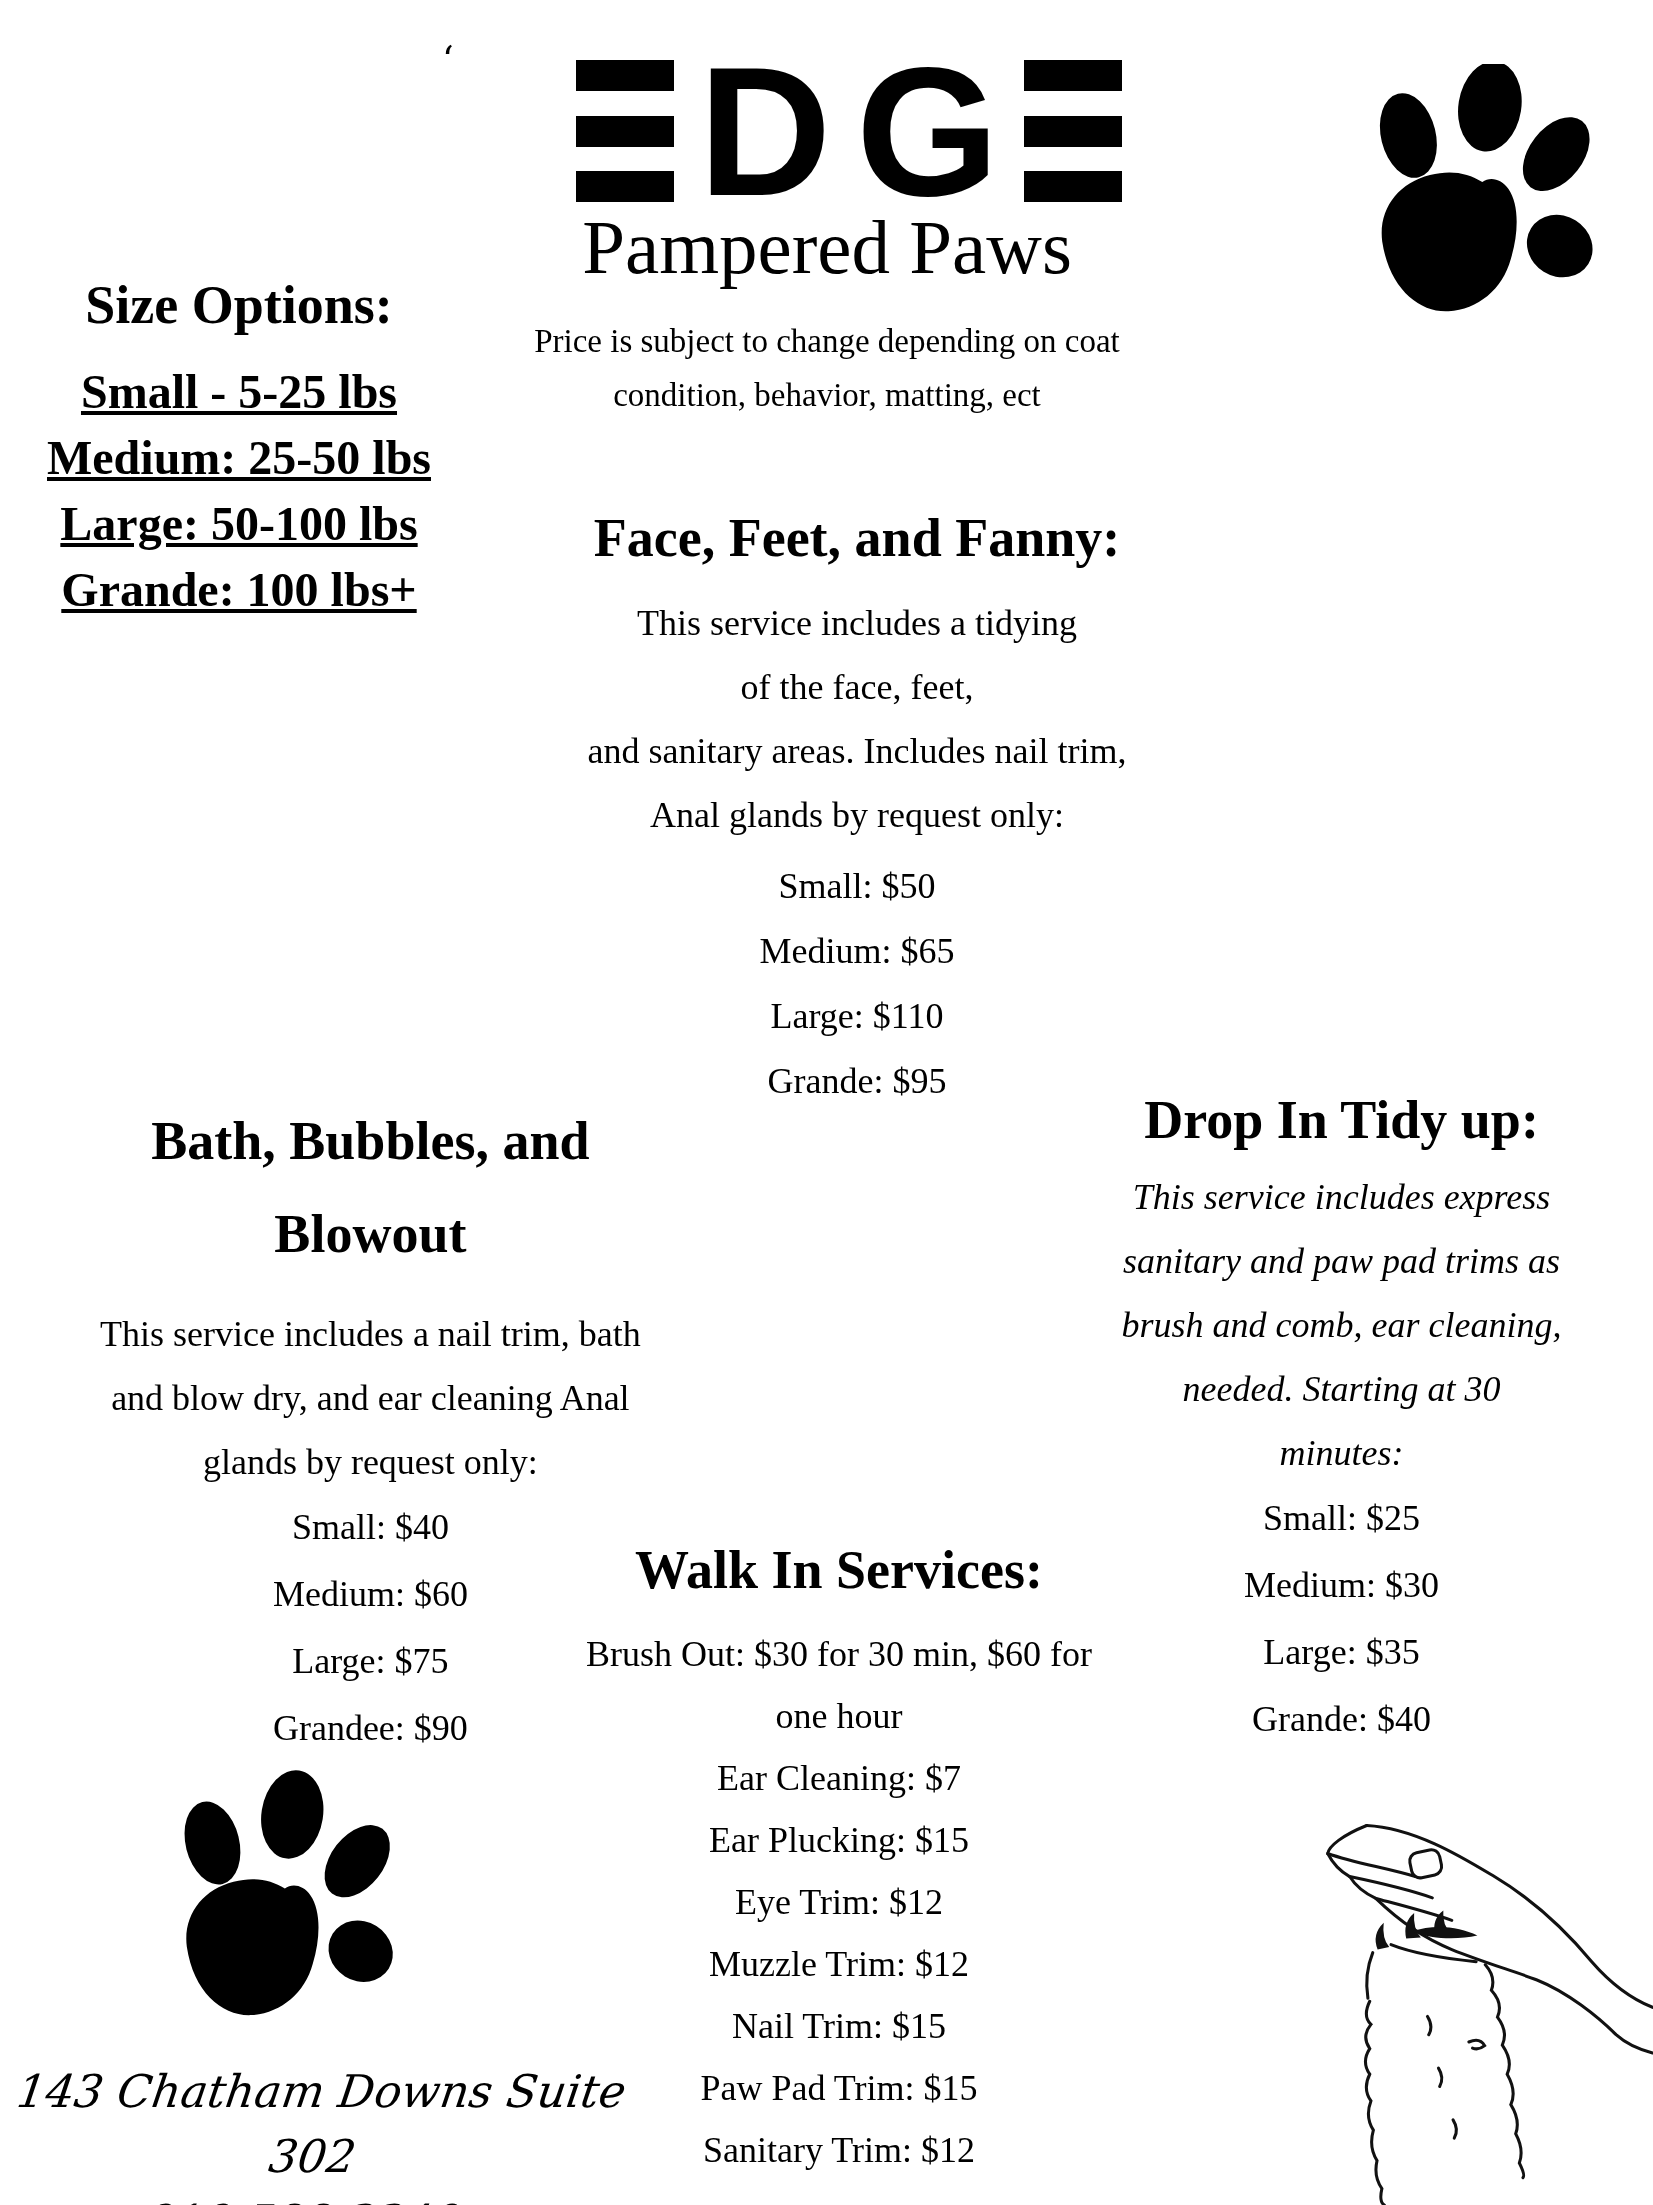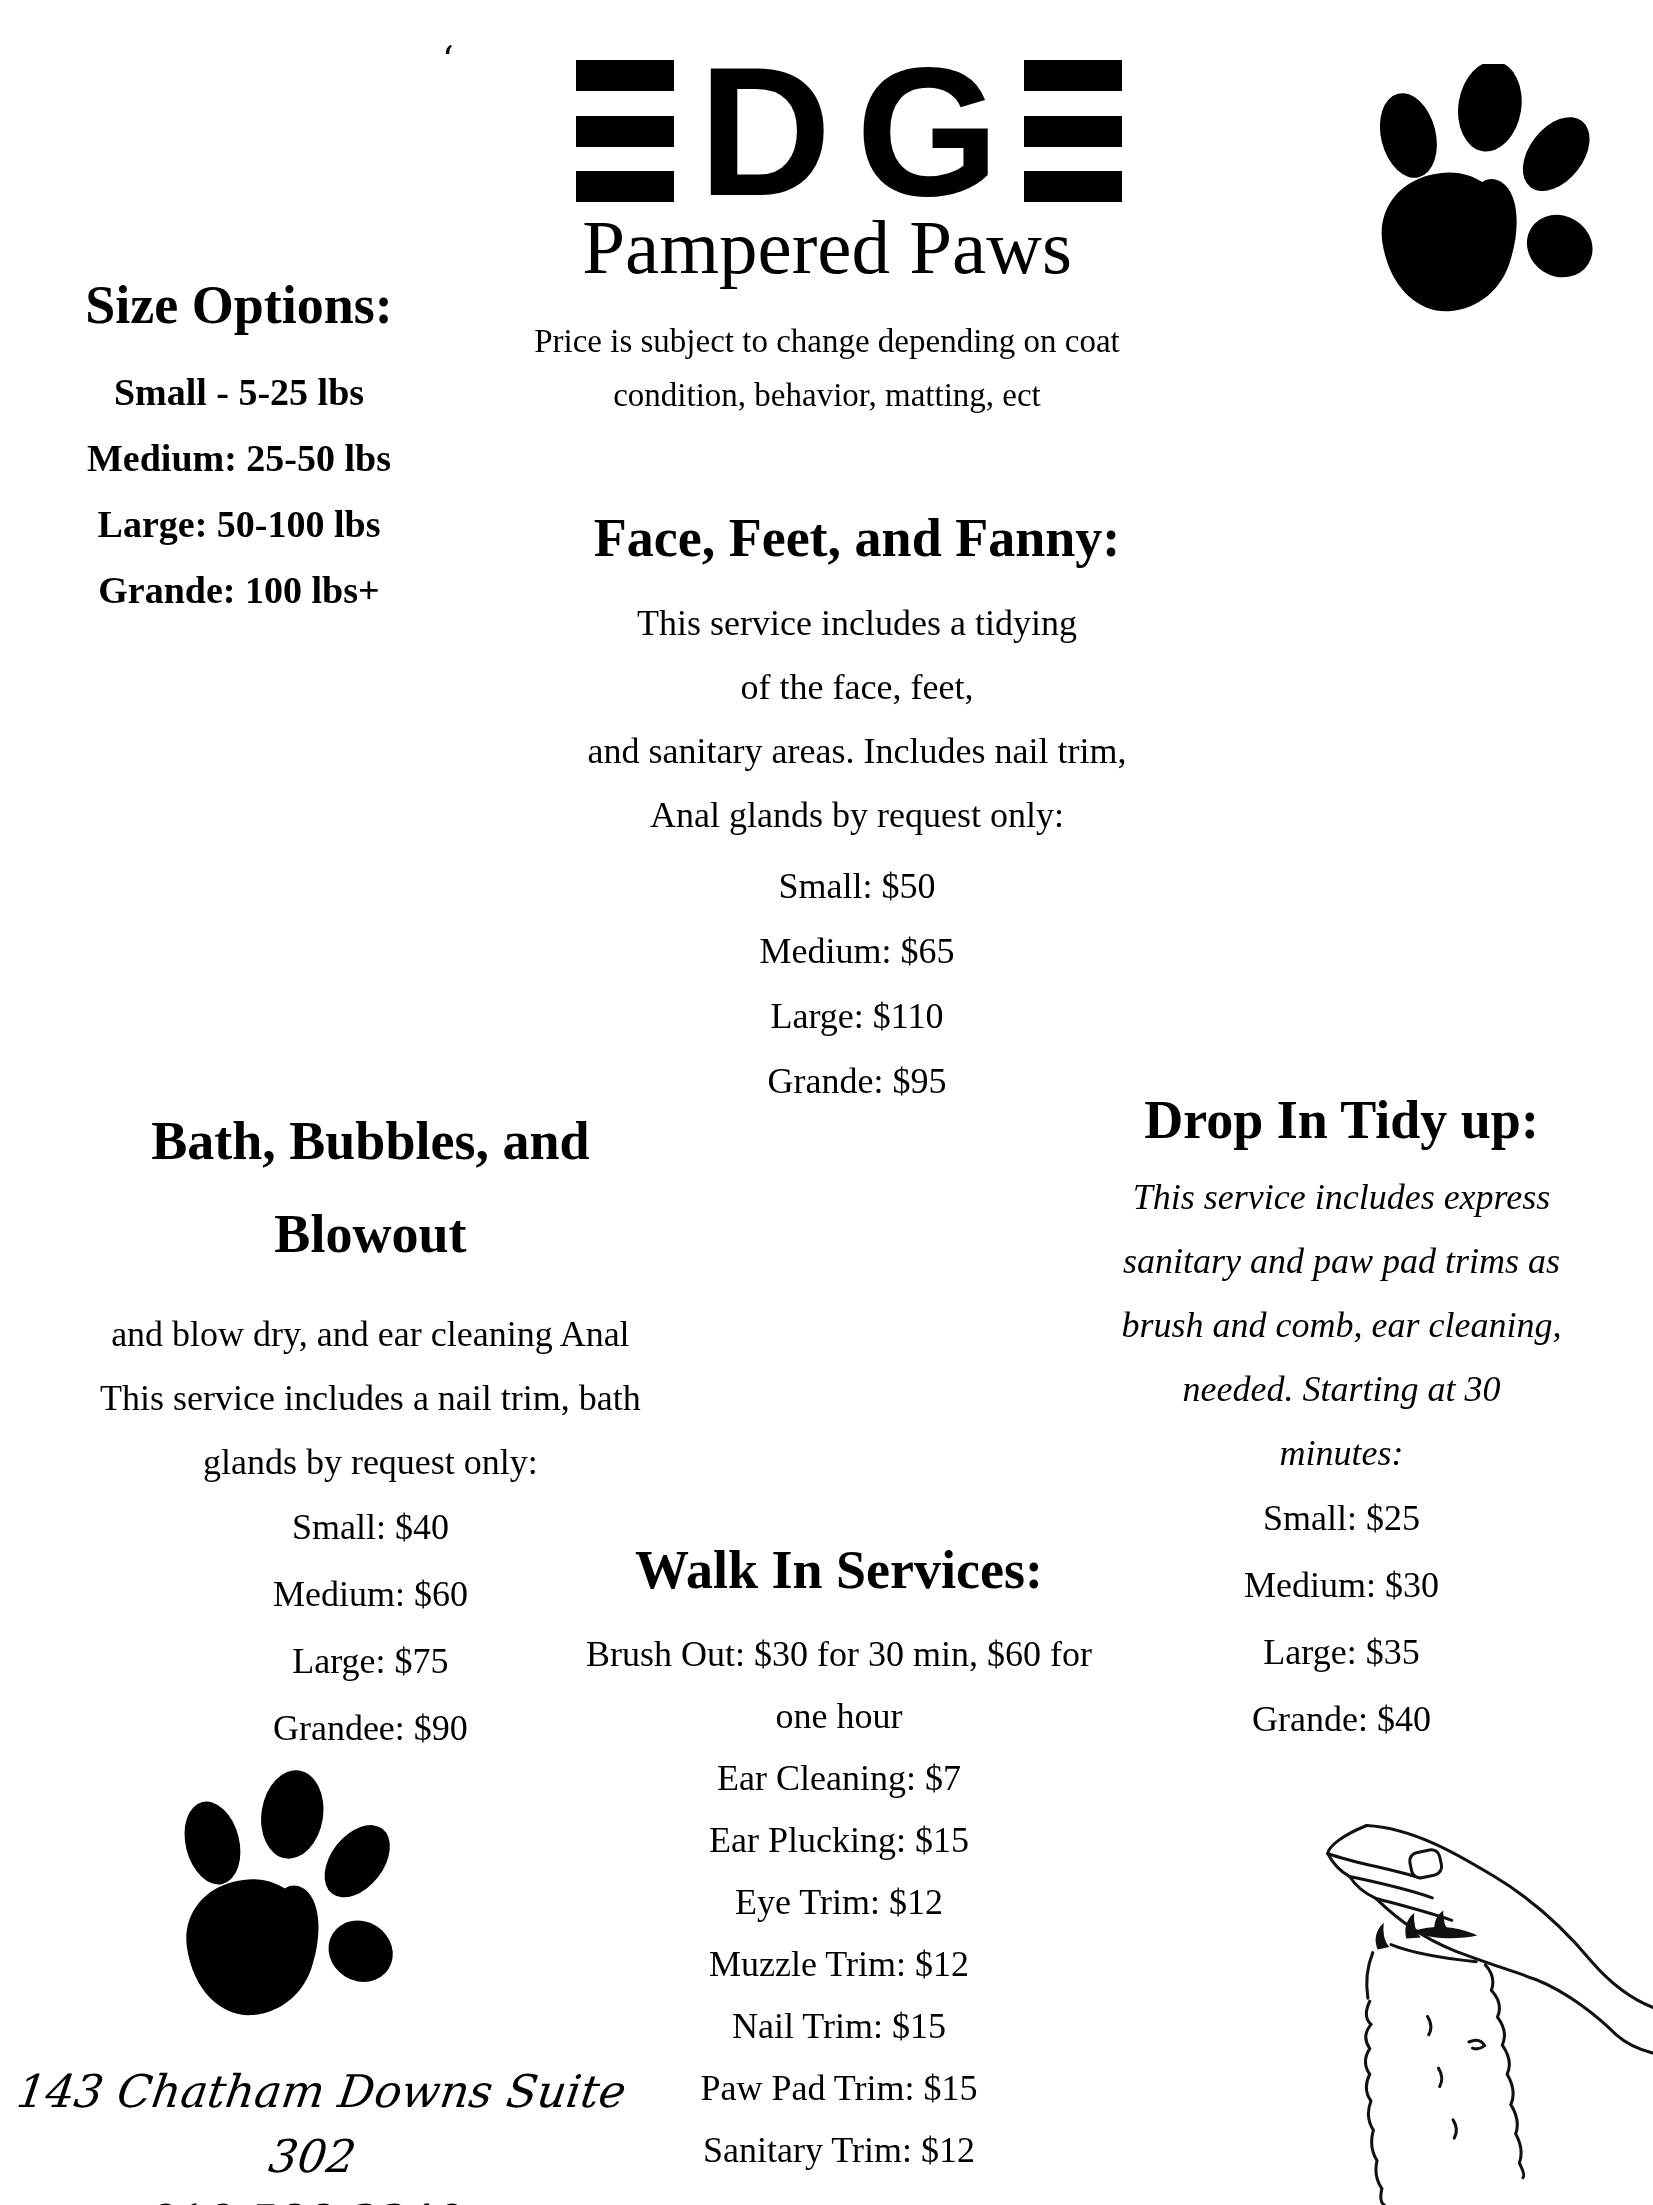--- a/index.html
+++ b/index.html
@@ -16,21 +16,21 @@
   #accent-mark{left:442px;top:39px;font-size:37px;font-family:"DejaVu Serif",serif;}
 
   #brand{left:429px;top:207px;width:796px;font-size:77px;line-height:80px;}
   #price-note{left:429px;top:314px;width:796px;font-size:33px;line-height:54px;}
 
   .section-title{font-size:54px;font-weight:700;line-height:56px;}
   .body-lines{font-size:36px;line-height:64px;}
   .price-lines{font-size:36px;line-height:66px;}
 
   #size-options{left:24.5px;top:277px;width:429px;}
-  #size-options .size-items{margin-top:26px;font-size:38px;font-weight:700;line-height:66px;}
+  #size-options .size-items{margin-top:26px;font-size:48px;font-weight:700;line-height:66px;text-decoration:underline;}
 
   #face-section{left:459px;top:510px;width:796px;}
   #face-section .body-lines{margin-top:24.5px;}
   #face-section .price-lines{margin-top:7.4px;line-height:65px;}
 
   #bath-section{left:18.4px;top:1095px;width:704px;}
   #bath-section .section-title{line-height:93px;text-align:center;}
   #bath-section .body-lines{margin-top:21px;}
   #bath-section .price-lines{margin-top:0;line-height:67px;}
 
@@ -103,22 +103,22 @@
       <div>Grande: $95</div>
     </div>
   </div>
 
   <div id="bath-section" class="abs center">
     <div class="section-title">
       <div>Bath, Bubbles, and</div>
       <div>Blowout</div>
     </div>
     <div class="body-lines">
+      <div>This service includes a nail trim, bath</div>
       <div>and blow dry, and ear cleaning Anal</div>
-      <div>This service includes a nail trim, bath</div>
       <div>glands by request only:</div>
     </div>
     <div class="price-lines">
       <div>Small: $40</div>
       <div>Medium: $60</div>
       <div>Large: $75</div>
       <div>Grandee: $90</div>
     </div>
   </div>
 

